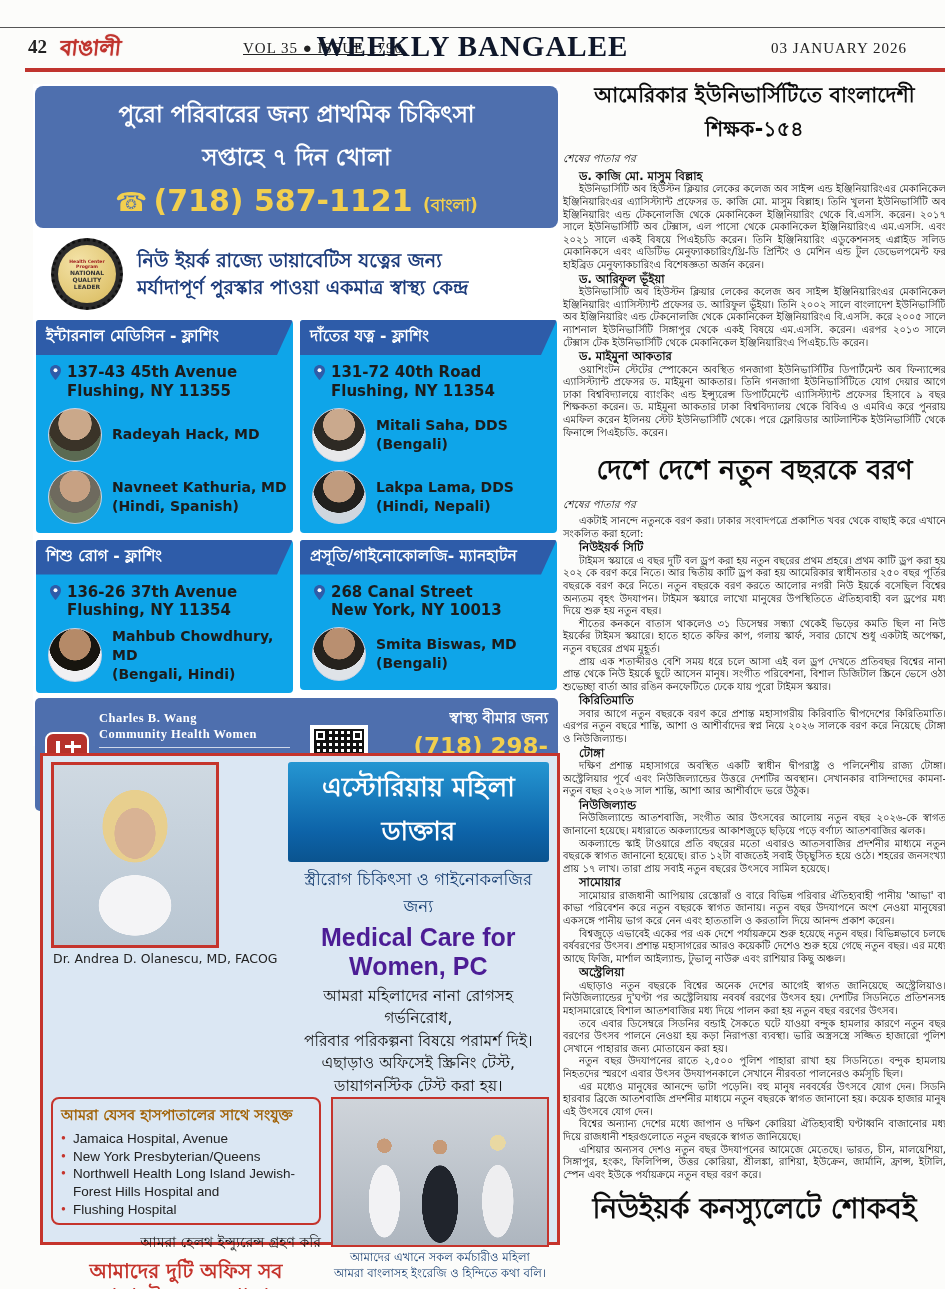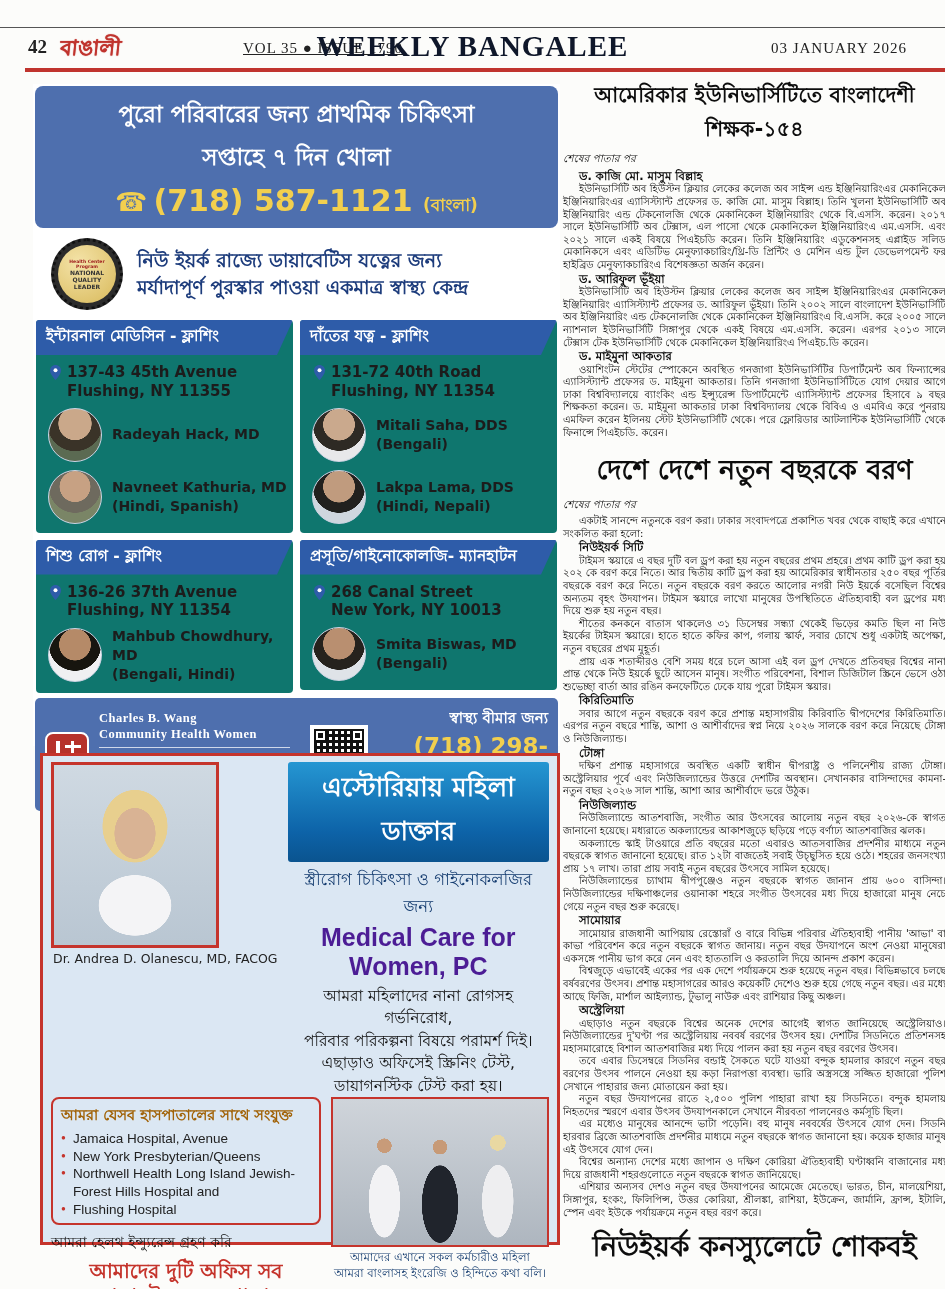--- a/index.html
+++ b/index.html
@@ -26,21 +26,21 @@
   .cbw-phone .note { font-size:17px; }
   .cbw-award { display:flex; align-items:center; gap:14px; padding:8px 10px 6px 18px; }
   .badge { width:72px; height:72px; flex:0 0 72px; border-radius:50%; background:#2b2b2b; display:flex; align-items:center; justify-content:center; border:3px dotted #111; }
   .badge-in { width:58px; height:58px; border-radius:50%; background:radial-gradient(circle at 35% 30%, #f4e3a8, #d8b95a); text-align:center; display:flex; flex-direction:column; justify-content:center; }
   .badge-in .b1 { font-size:4.5px; color:#a02020; font-weight:bold; }
   .badge-in .b2 { font-size:6px; color:#333; font-weight:bold; }
   .badge-in .b3 { font-size:6px; color:#333; font-weight:bold; }
   .award-txt { color:#1d3c7c; font-weight:bold; font-size:19px; line-height:1.4; }
   .cbw-grid { display:flex; gap:7px; padding:4px 3px 3px; }
   .cbw-col { flex:1; display:flex; flex-direction:column; gap:7px; }
-  .sec { background:#0f766e; border-radius:4px; padding-bottom:6px; }
+  .sec { background:#0ea5e9; border-radius:4px; padding-bottom:6px; }
   .sec-head { background:#2e5ca9; color:#fff; font-weight:bold; font-size:15.5px; padding:4px 10px 5px; clip-path:polygon(0 0,100% 0,calc(100% - 16px) 100%,0 100%); border-radius:3px 3px 0 0; }
   .addr { display:flex; gap:6px; padding:8px 8px 2px 14px; }
   .addr svg { flex:0 0 11px; margin-top:2px; }
   .addr .atxt { font-weight:bold; font-size:15px; color:#1c1c1c; line-height:1.25; }
   .docrow { display:flex; align-items:center; gap:10px; padding:5px 6px 3px 12px; }
   .avatar { width:54px; height:54px; border-radius:50%; flex:0 0 54px; border:1px solid #cdd4e4; }
   .docname { font-weight:bold; font-size:14px; color:#1c1c1c; line-height:1.35; }
   .av0 { background:radial-gradient(circle at 50% 28%, #caa88a 0 36%, #3a3328 37% 60%, #5b6a52 61%); }
   .av1 { background:radial-gradient(circle at 50% 30%, #c7a183 0 34%, #6e6a5e 35% 58%, #7a8566 59%); }
   .av2 { background:radial-gradient(circle at 50% 30%, #caa98d 0 35%, #2e2a24 36% 58%, #e8e8ea 59%); }
@@ -83,21 +83,21 @@
   .wom-title { color:#4c1d95; font-weight:bold; font-size:25px; margin-top:2px; font-family:"Liberation Sans", sans-serif; }
   .wom-body { margin-top:4px; font-size:15.5px; color:#101010; line-height:1.45; }
   .wom-cap { font-size:12.5px; color:#222; margin:3px 0 4px 2px; }
   .wom-mid { display:flex; gap:10px; }
   .wom-midL { flex:1; }
   .hospbox { border:2px solid #c5342c; border-radius:8px; padding:5px 8px; background:#dbe7f3; }
   .hospbox .ht { font-weight:bold; font-size:14.5px; color:#a16207; margin-bottom:2px; }
   .hospbox ul { list-style:none; }
   .hospbox li { font-size:13.5px; color:#222; line-height:1.3; padding-left:12px; position:relative; font-family:"Liberation Sans", sans-serif; }
   .hospbox li:before { content:"●"; color:#c5342c; font-size:8px; position:absolute; left:0; top:3px; }
-  .insnote { text-align:left; font-size:14px; color:#111; margin-top:6px; }
+  .insnote { text-align:right; font-size:14px; color:#111; margin-top:6px; }
   .offices { text-align:center; color:#c5342c; font-weight:bold; font-size:20px; line-height:1.25; margin-top:4px; }
   .offices .u { display:inline-block; border-bottom:2px solid #2b6cb5; padding-bottom:2px; }
   .wom-midR { flex:0 0 218px; }
   .gphoto { width:218px; height:150px; border:2px solid #c5342c; background:
       radial-gradient(ellipse 26px 60px at 24% 70%, #f2f2f4 0 60%, transparent 61%),
       radial-gradient(circle 12px at 24% 32%, #c89b79 0 60%, transparent 61%),
       radial-gradient(ellipse 30px 64px at 50% 72%, #20242c 0 60%, transparent 61%),
       radial-gradient(circle 12px at 50% 33%, #c79a77 0 60%, transparent 61%),
       radial-gradient(ellipse 26px 60px at 77% 70%, #eeeef0 0 60%, transparent 61%),
       radial-gradient(circle 13px at 77% 30%, #e9d8a2 0 60%, transparent 61%),
@@ -353,21 +353,20 @@
           <div class="blk blk-para">টাইমস স্কয়ারে এ বছর দুটি বল ড্রপ করা হয় নতুন বছরের প্রথম প্রহরে। প্রথম কাটি ড্রপ করা হয় ২০২ কে বরণ করে নিতে। আর দ্বিতীয় কাটি ড্রপ করা হয় আমেরিকার স্বাধীনতার ২৫০ বছর পূর্তির বছরকে বরণ করে নিতে। নতুন বছরকে বরণ করতে আলোর নগরী নিউ ইয়র্কে বসেছিল বিশ্বের অন্যতম বৃহৎ উদযাপন। টাইমস স্কয়ারে লাখো মানুষের উপস্থিতিতে ঐতিহ্যবাহী বল ড্রপের মধ্য দিয়ে শুরু হয় নতুন বছর।</div>
           <div class="blk blk-para">শীতের কনকনে বাতাস থাকলেও ৩১ ডিসেম্বর সন্ধ্যা থেকেই ভিড়ের কমতি ছিল না নিউ ইয়র্কের টাইমস স্কয়ারে। হাতে হাতে কফির কাপ, গলায় স্কার্ফ, সবার চোখে শুধু একটাই অপেক্ষা, নতুন বছরের প্রথম মুহূর্ত।</div>
           <div class="blk blk-para">প্রায় এক শতাব্দীরও বেশি সময় ধরে চলে আসা এই বল ড্রপ দেখতে প্রতিবছর বিশ্বের নানা প্রান্ত থেকে নিউ ইয়র্কে ছুটে আসেন মানুষ। সংগীত পরিবেশনা, বিশাল ডিজিটাল স্ক্রিনে ভেসে ওঠা শুভেচ্ছা বার্তা আর রঙিন কনফেটিতে ঢেকে যায় পুরো টাইমস স্কয়ার।</div>
           <div class="blk blk-subhead">কিরিতিমাতি</div>
           <div class="blk blk-para">সবার আগে নতুন বছরকে বরণ করে প্রশান্ত মহাসাগরীয় কিরিবাতি দ্বীপদেশের কিরিতিমাতি। এরপর নতুন বছরে শান্তি, আশা ও আশীর্বাদের স্বপ্ন নিয়ে ২০২৬ সালকে বরণ করে নিয়েছে টোঙ্গা ও নিউজিল্যান্ড।</div>
           <div class="blk blk-subhead">টোঙ্গা</div>
           <div class="blk blk-para">দক্ষিণ প্রশান্ত মহাসাগরে অবস্থিত একটি স্বাধীন দ্বীপরাষ্ট্র ও পলিনেশীয় রাজ্য টোঙ্গা। অস্ট্রেলিয়ার পূর্বে এবং নিউজিল্যান্ডের উত্তরে দেশটির অবস্থান। সেখানকার বাসিন্দাদের কামনা- নতুন বছর ২০২৬ সাল শান্তি, আশা আর আশীর্বাদে ভরে উঠুক।</div>
           <div class="blk blk-subhead">নিউজিল্যান্ড</div>
           <div class="blk blk-para">নিউজিল্যান্ডে আতশবাজি, সংগীত আর উৎসবের আলোয় নতুন বছর ২০২৬-কে স্বাগত জানানো হয়েছে। মধ্যরাতে অকল্যান্ডের আকাশজুড়ে ছড়িয়ে পড়ে বর্ণাঢ্য আতশবাজির ঝলক।</div>
           <div class="blk blk-para">অকল্যান্ডে স্কাই টাওয়ারে প্রতি বছরের মতো এবারও আতসবাজির প্রদর্শনীর মাধ্যমে নতুন বছরকে স্বাগত জানানো হয়েছে। রাত ১২টা বাজতেই সবাই উচ্ছ্বসিত হয়ে ওঠে। শহরের জনসংখ্যা প্রায় ১৭ লাখ। তারা প্রায় সবাই নতুন বছরের উৎসবে সামিল হয়েছে।</div>
-          <div class="blk blk-para">নিউজিল্যান্ডের চ্যাথাম দ্বীপপুঞ্জেও নতুন বছরকে স্বাগত জানান প্রায় ৬০০ বাসিন্দা। নিউজিল্যান্ডের দক্ষিণাঞ্চলের ওয়ানাকা শহরে সংগীত উৎসবের মধ্য দিয়ে হাজারো মানুষ নেচে গেয়ে নতুন বছর শুরু করেছে।</div>
           <div class="blk blk-subhead">সামোয়ার</div>
           <div class="blk blk-para">সামোয়ার রাজধানী আপিয়ায় রেস্তোরাঁ ও বারে বিভিন্ন পরিবার ঐতিহ্যবাহী পানীয় 'আভা' বা কাভা পরিবেশন করে নতুন বছরকে স্বাগত জানায়। নতুন বছর উদযাপনে অংশ নেওয়া মানুষেরা একসঙ্গে পানীয় ভাগ করে নেন এবং হাততালি ও করতালি দিয়ে আনন্দ প্রকাশ করেন।</div>
           <div class="blk blk-para">বিশ্বজুড়ে এভাবেই একের পর এক দেশে পর্যায়ক্রমে শুরু হয়েছে নতুন বছর। বিভিন্নভাবে চলছে বর্ষবরণের উৎসব। প্রশান্ত মহাসাগরের আরও কয়েকটি দেশেও শুরু হয়ে গেছে নতুন বছর। এর মধ্যে আছে ফিজি, মার্শাল আইল্যান্ড, টুভালু নাউরু এবং রাশিয়ার কিছু অঞ্চল।</div>
           <div class="blk blk-subhead">অস্ট্রেলিয়া</div>
           <div class="blk blk-para">এছাড়াও নতুন বছরকে বিশ্বের অনেক দেশের আগেই স্বাগত জানিয়েছে অস্ট্রেলিয়াও। নিউজিল্যান্ডের দু'ঘণ্টা পর অস্ট্রেলিয়ায় নববর্ষ বরণের উৎসব হয়। দেশটির সিডনিতে প্রতিশনসহ মহাসমারোহে বিশাল আতশবাজির মধ্য দিয়ে পালন করা হয় নতুন বছর বরণের উৎসব।</div>
           <div class="blk blk-para">তবে এবার ডিসেম্বরে সিডনির বন্ডাই সৈকতে ঘটে যাওয়া বন্দুক হামলার কারণে নতুন বছর বরণের উৎসব পালনে নেওয়া হয় কড়া নিরাপত্তা ব্যবস্থা। ভারি অস্ত্রসস্ত্রে সজ্জিত হাজারো পুলিশ সেখানে পাহারার জন্য মোতায়েন করা হয়।</div>
           <div class="blk blk-para">নতুন বছর উদযাপনের রাতে ২,৫০০ পুলিশ পাহারা রাখা হয় সিডনিতে। বন্দুক হামলায় নিহতদের স্মরণে এবার উৎসব উদযাপনকালে সেখানে নীরবতা পালনেরও কর্মসূচি ছিল।</div>
           <div class="blk blk-para">এর মধ্যেও মানুষের আনন্দে ভাটা পড়েনি। বহু মানুষ নববর্ষের উৎসবে যোগ দেন। সিডনি হারবার ব্রিজে আতশবাজি প্রদর্শনীর মাধ্যমে নতুন বছরকে স্বাগত জানানো হয়। কয়েক হাজার মানুষ এই উৎসবে যোগ দেন।</div>
           <div class="blk blk-para">বিশ্বের অন্যান্য দেশের মধ্যে জাপান ও দক্ষিণ কোরিয়া ঐতিহ্যবাহী ঘণ্টাধ্বনি বাজানোর মধ্য দিয়ে রাজধানী শহরগুলোতে নতুন বছরকে স্বাগত জানিয়েছে।</div>
           <div class="blk blk-para">এশিয়ার অন্যসব দেশও নতুন বছর উদযাপনের আমেজে মেতেছে। ভারত, চীন, মালয়েশিয়া, সিঙ্গাপুর, হংকং, ফিলিপিন্স, উত্তর কোরিয়া, শ্রীলঙ্কা, রাশিয়া, ইউক্রেন, জার্মানি, ফ্রান্স, ইটালি, স্পেন এবং ইউকে পর্যায়ক্রমে নতুন বছর বরণ করে।</div>

